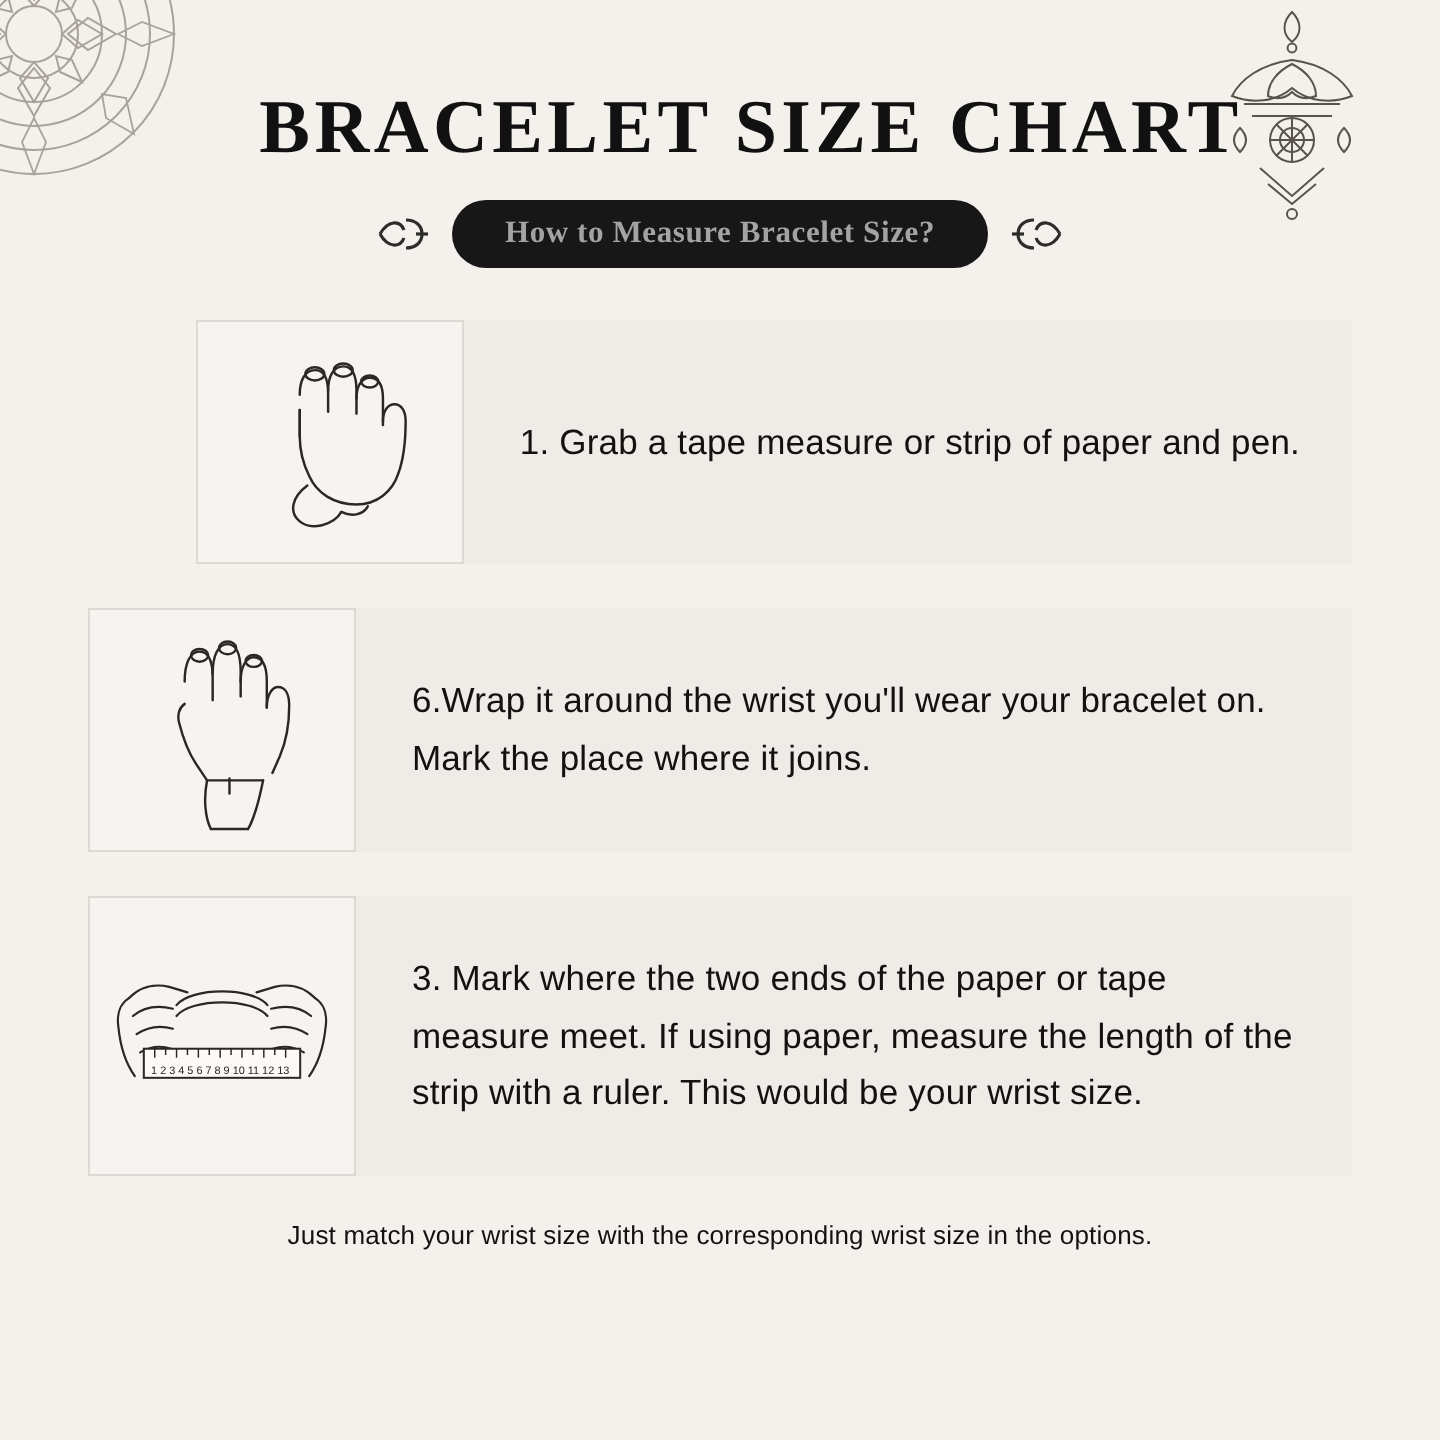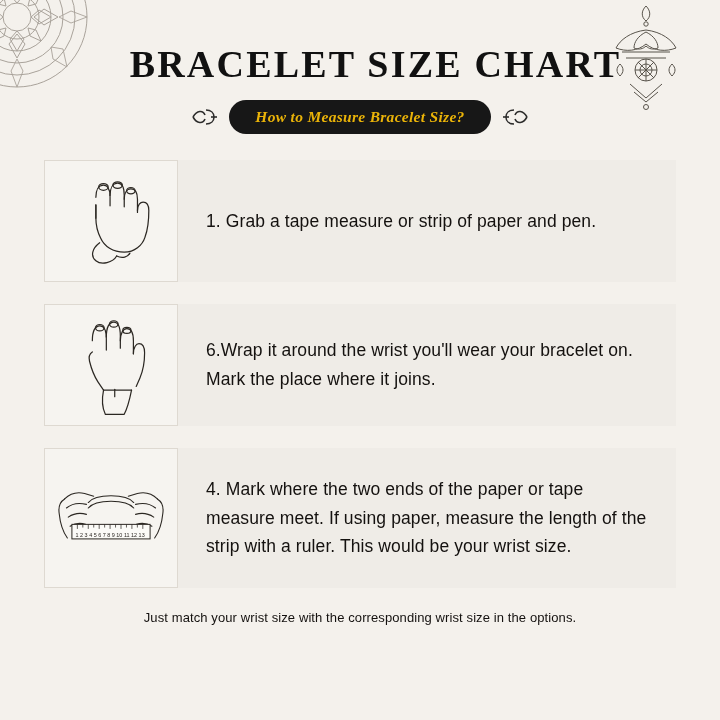--- a/index.html
+++ b/index.html
@@ -54,44 +54,44 @@
   }
   .subtitle-row {
     margin-top: 14px;
     display: flex;
     align-items: center;
     justify-content: center;
     gap: 10px;
   }
   .pill {
     background: #171717;
-    color: #eab308;
+    color: #a3a3a3;
     border-radius: 30px;
     padding: 8px 26px;
     font-family: "Liberation Serif", serif;
     font-size: 15.5px;
     font-weight: 700;
     letter-spacing: 0.3px;
     white-space: nowrap;
-    font-style: italic;
   }
   .flourish {
     width: 28px;
     height: 22px;
     flex: none;
     opacity: 0.9;
   }
 
   
   .steps {
     margin-top: 26px;
     padding: 0 44px;
     display: flex;
     flex-direction: column;
     gap: 22px;
+    align-items: flex-end;
   }
   .step {
     display: flex;
     align-items: stretch;
     background: #efece7;
     min-height: 120px;
   }
   .step-img {
     width: 134px;
     flex: none;
@@ -289,19 +289,19 @@
         <g>
           <rect x="22" y="62" width="86" height="16" fill="#fbfaf7" stroke="#2b2722" stroke-width="1.1"></rect>
           <g stroke="#2b2722" stroke-width="0.8">
             <path d="M28 62 v5 M34 62 v3.5 M40 62 v5 M46 62 v3.5 M52 62 v5 M58 62 v3.5 M64 62 v5 M70 62 v3.5 M76 62 v5 M82 62 v3.5 M88 62 v5 M94 62 v3.5 M100 62 v5"></path>
           </g>
           <text x="26" y="76" font-family="'Liberation Sans', sans-serif" font-size="6" fill="#2b2722">1 2 3 4 5 6 7 8 9 10 11 12 13</text>
         </g>
       </svg>
     </div>
     <div class="step-text">
-      <span>4. Mark where the two ends of the paper or tape measure meet. If using paper, measure the length of the strip with a ruler. This would be your wrist size.</span>
+      <span>3. Mark where the two ends of the paper or tape measure meet. If using paper, measure the length of the strip with a ruler. This would be your wrist size.</span>
     </div>
   </div>
 
 </div>
 
 <div class="footer">Just match your wrist size with the corresponding wrist size in the options.</div>
 
 </body></html>

